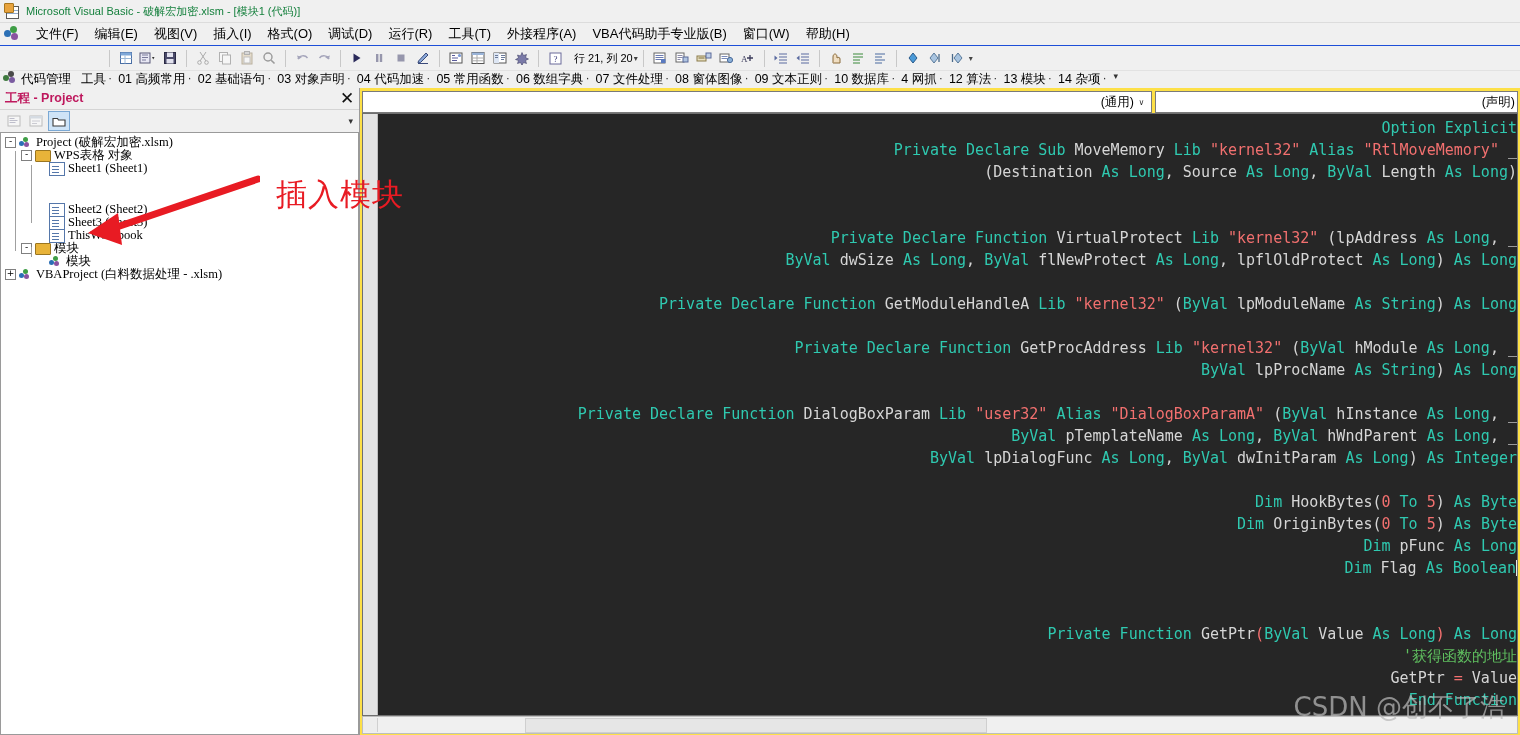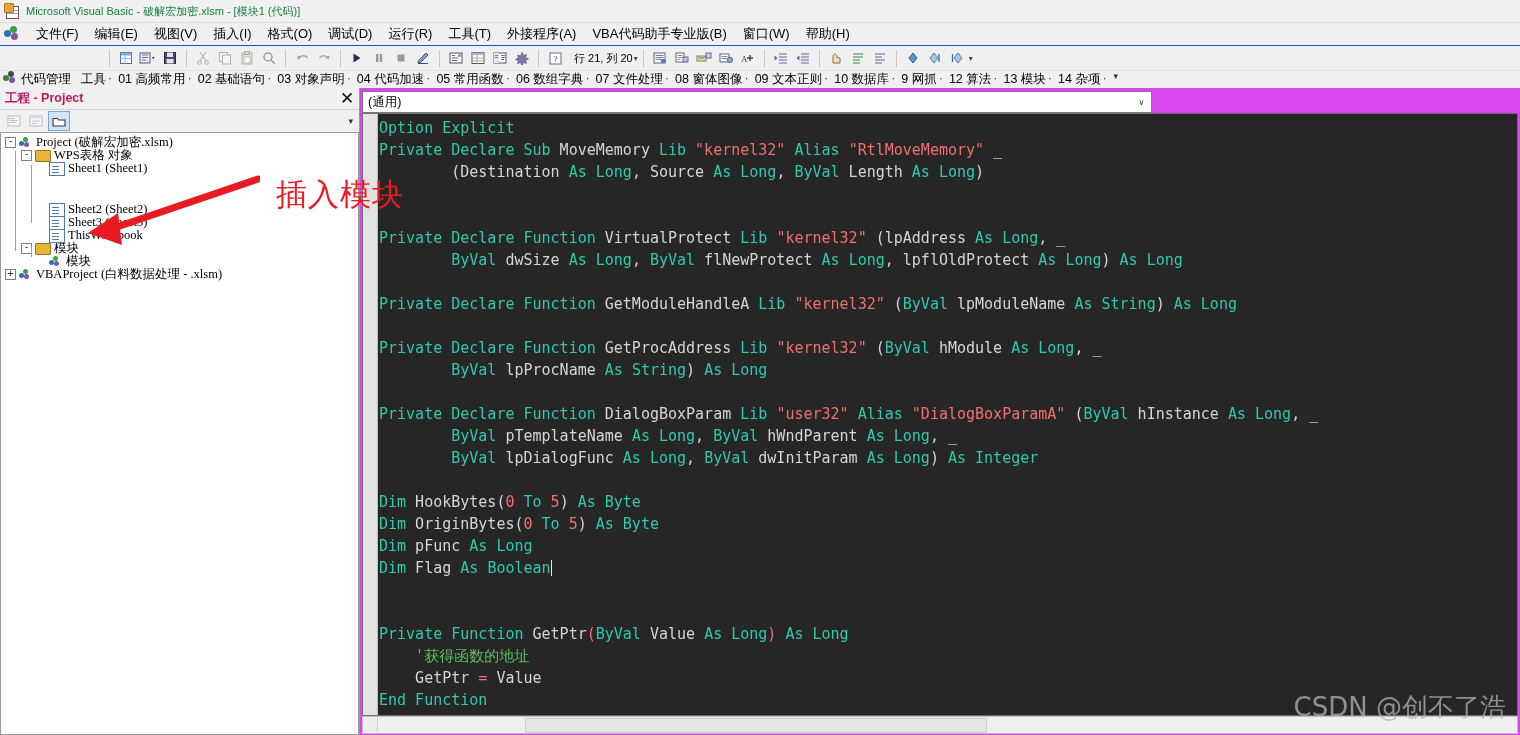--- a/index.html
+++ b/index.html
@@ -140,21 +140,21 @@
     margin-top:0;
   }
   .ico-sheet:after{
     content:"";position:absolute;left:2px;top:3px;width:7px;height:1px;
     background:#5577aa;box-shadow:0 3px 0 #5577aa,0 6px 0 #5577aa;
   }
   .t-bold{font-weight:normal;}
   .tline{position:absolute;background:#a0a0a0;}
 
   
-  .codewin{position:absolute;left:360px;top:0;right:0;bottom:0;background:#d946ef;}
+  .codewin{position:absolute;left:360px;top:0;right:0;bottom:0;background:#fde047;text-align:right;}
   .cbars{display:flex;height:24px;align-items:center;padding:2px 2px 0 2px;gap:3px;}
   .combo{
     height:20px;background:#fff;border:1px solid #7a7a7a;display:flex;
     align-items:center;padding:0 2px 0 5px;font-size:12.5px;color:#000;
   }
   .combo .cv{flex:1;white-space:nowrap;overflow:hidden;}
   .combo .arw{
     width:15px;height:16px;display:flex;align-items:center;justify-content:center;
     font-size:8px;color:#333;
   }
@@ -494,21 +494,21 @@
     <span class="cm">06 数组字典</span>
       <span class="dot">·</span>
     <span class="cm">07 文件处理</span>
       <span class="dot">·</span>
     <span class="cm">08 窗体图像</span>
       <span class="dot">·</span>
     <span class="cm">09 文本正则</span>
       <span class="dot">·</span>
     <span class="cm">10 数据库</span>
       <span class="dot">·</span>
-    <span class="cm">9 网抓</span>
+    <span class="cm">4 网抓</span>
       <span class="dot">·</span>
     <span class="cm">12 算法</span>
       <span class="dot">·</span>
     <span class="cm">13 模块</span>
       <span class="dot">·</span>
     <span class="cm">14 杂项</span>
       <span class="dot">·</span>
     <span class="endcaret">▾</span>
   </div>
 
@@ -606,20 +606,23 @@
         </div>
       </div>
     </div>
 
     <div class="codewin">
       <div class="cbars">
         <div class="combo left">
           <span class="cv">(通用)</span>
           <span class="arw">∨</span>
         </div>
+        <div class="combo right">
+          <span class="cv">(声明)</span>
+        </div>
       </div>
 
       <div class="codearea">
         <div class="gutter"></div>
         <div class="codetext" id="codetext"><div><span class="kw">Option</span><span class="id"> </span><span class="kw">Explicit</span></div><div><span class="kw">Private Declare Sub</span><span class="id"> MoveMemory </span><span class="kw">Lib</span><span class="id"> </span><span class="str">"kernel32"</span><span class="id"> </span><span class="kw">Alias</span><span class="id"> </span><span class="str">"RtlMoveMemory"</span><span class="cont"> _</span></div><div><span class="id">        (Destination </span><span class="kw">As</span><span class="id"> </span><span class="kw">Long</span><span class="id">, Source </span><span class="kw">As</span><span class="id"> </span><span class="kw">Long</span><span class="id">, </span><span class="kw">ByVal</span><span class="id"> Length </span><span class="kw">As</span><span class="id"> </span><span class="kw">Long</span><span class="id">)</span></div><div>&nbsp;</div><div>&nbsp;</div><div><span class="kw">Private Declare Function</span><span class="id"> VirtualProtect </span><span class="kw">Lib</span><span class="id"> </span><span class="str">"kernel32"</span><span class="id"> (lpAddress </span><span class="kw">As</span><span class="id"> </span><span class="kw">Long</span><span class="cont">, _</span></div><div><span class="id">        </span><span class="kw">ByVal</span><span class="id"> dwSize </span><span class="kw">As</span><span class="id"> </span><span class="kw">Long</span><span class="id">, </span><span class="kw">ByVal</span><span class="id"> flNewProtect </span><span class="kw">As</span><span class="id"> </span><span class="kw">Long</span><span class="id">, lpflOldProtect </span><span class="kw">As</span><span class="id"> </span><span class="kw">Long</span><span class="id">) </span><span class="kw">As</span><span class="id"> </span><span class="kw">Long</span></div><div>&nbsp;</div><div><span class="kw">Private Declare Function</span><span class="id"> GetModuleHandleA </span><span class="kw">Lib</span><span class="id"> </span><span class="str">"kernel32"</span><span class="id"> (</span><span class="kw">ByVal</span><span class="id"> lpModuleName </span><span class="kw">As</span><span class="id"> </span><span class="kw">String</span><span class="id">) </span><span class="kw">As</span><span class="id"> </span><span class="kw">Long</span></div><div>&nbsp;</div><div><span class="kw">Private Declare Function</span><span class="id"> GetProcAddress </span><span class="kw">Lib</span><span class="id"> </span><span class="str">"kernel32"</span><span class="id"> (</span><span class="kw">ByVal</span><span class="id"> hModule </span><span class="kw">As</span><span class="id"> </span><span class="kw">Long</span><span class="cont">, _</span></div><div><span class="id">        </span><span class="kw">ByVal</span><span class="id"> lpProcName </span><span class="kw">As</span><span class="id"> </span><span class="kw">String</span><span class="id">) </span><span class="kw">As</span><span class="id"> </span><span class="kw">Long</span></div><div>&nbsp;</div><div><span class="kw">Private Declare Function</span><span class="id"> DialogBoxParam </span><span class="kw">Lib</span><span class="id"> </span><span class="str">"user32"</span><span class="id"> </span><span class="kw">Alias</span><span class="id"> </span><span class="str">"DialogBoxParamA"</span><span class="id"> (</span><span class="kw">ByVal</span><span class="id"> hInstance </span><span class="kw">As</span><span class="id"> </span><span class="kw">Long</span><span class="cont">, _</span></div><div><span class="id">        </span><span class="kw">ByVal</span><span class="id"> pTemplateName </span><span class="kw">As</span><span class="id"> </span><span class="kw">Long</span><span class="id">, </span><span class="kw">ByVal</span><span class="id"> hWndParent </span><span class="kw">As</span><span class="id"> </span><span class="kw">Long</span><span class="cont">, _</span></div><div><span class="id">        </span><span class="kw">ByVal</span><span class="id"> lpDialogFunc </span><span class="kw">As</span><span class="id"> </span><span class="kw">Long</span><span class="id">, </span><span class="kw">ByVal</span><span class="id"> dwInitParam </span><span class="kw">As</span><span class="id"> </span><span class="kw">Long</span><span class="id">) </span><span class="kw">As</span><span class="id"> </span><span class="kw">Integer</span></div><div>&nbsp;</div><div><span class="kw">Dim</span><span class="id"> HookBytes(</span><span class="num">0</span><span class="id"> </span><span class="kw">To</span><span class="id"> </span><span class="num">5</span><span class="id">) </span><span class="kw">As</span><span class="id"> </span><span class="kw">Byte</span></div><div><span class="kw">Dim</span><span class="id"> OriginBytes(</span><span class="num">0</span><span class="id"> </span><span class="kw">To</span><span class="id"> </span><span class="num">5</span><span class="id">) </span><span class="kw">As</span><span class="id"> </span><span class="kw">Byte</span></div><div><span class="kw">Dim</span><span class="id"> pFunc </span><span class="kw">As</span><span class="id"> </span><span class="kw">Long</span></div><div><span class="kw">Dim</span><span class="id"> Flag </span><span class="kw">As</span><span class="id"> </span><span class="kw">Boolean</span><span class="caret"></span></div><div>&nbsp;</div><div>&nbsp;</div><div><span class="kw">Private Function</span><span class="id"> GetPtr</span><span class="op">(</span><span class="kw">ByVal</span><span class="id"> Value </span><span class="kw">As</span><span class="id"> </span><span class="kw">Long</span><span class="op">)</span><span class="id"> </span><span class="kw">As</span><span class="id"> </span><span class="kw">Long</span></div><div><span class="cmt">    '获得函数的地址</span></div><div><span class="id">    GetPtr </span><span class="op">=</span><span class="id"> Value</span></div><div><span class="kw">End Function</span></div></div>
       </div>
 
       <div class="hscrollbar">
         <div class="lbox"></div>
         <div class="hthumb"></div>

